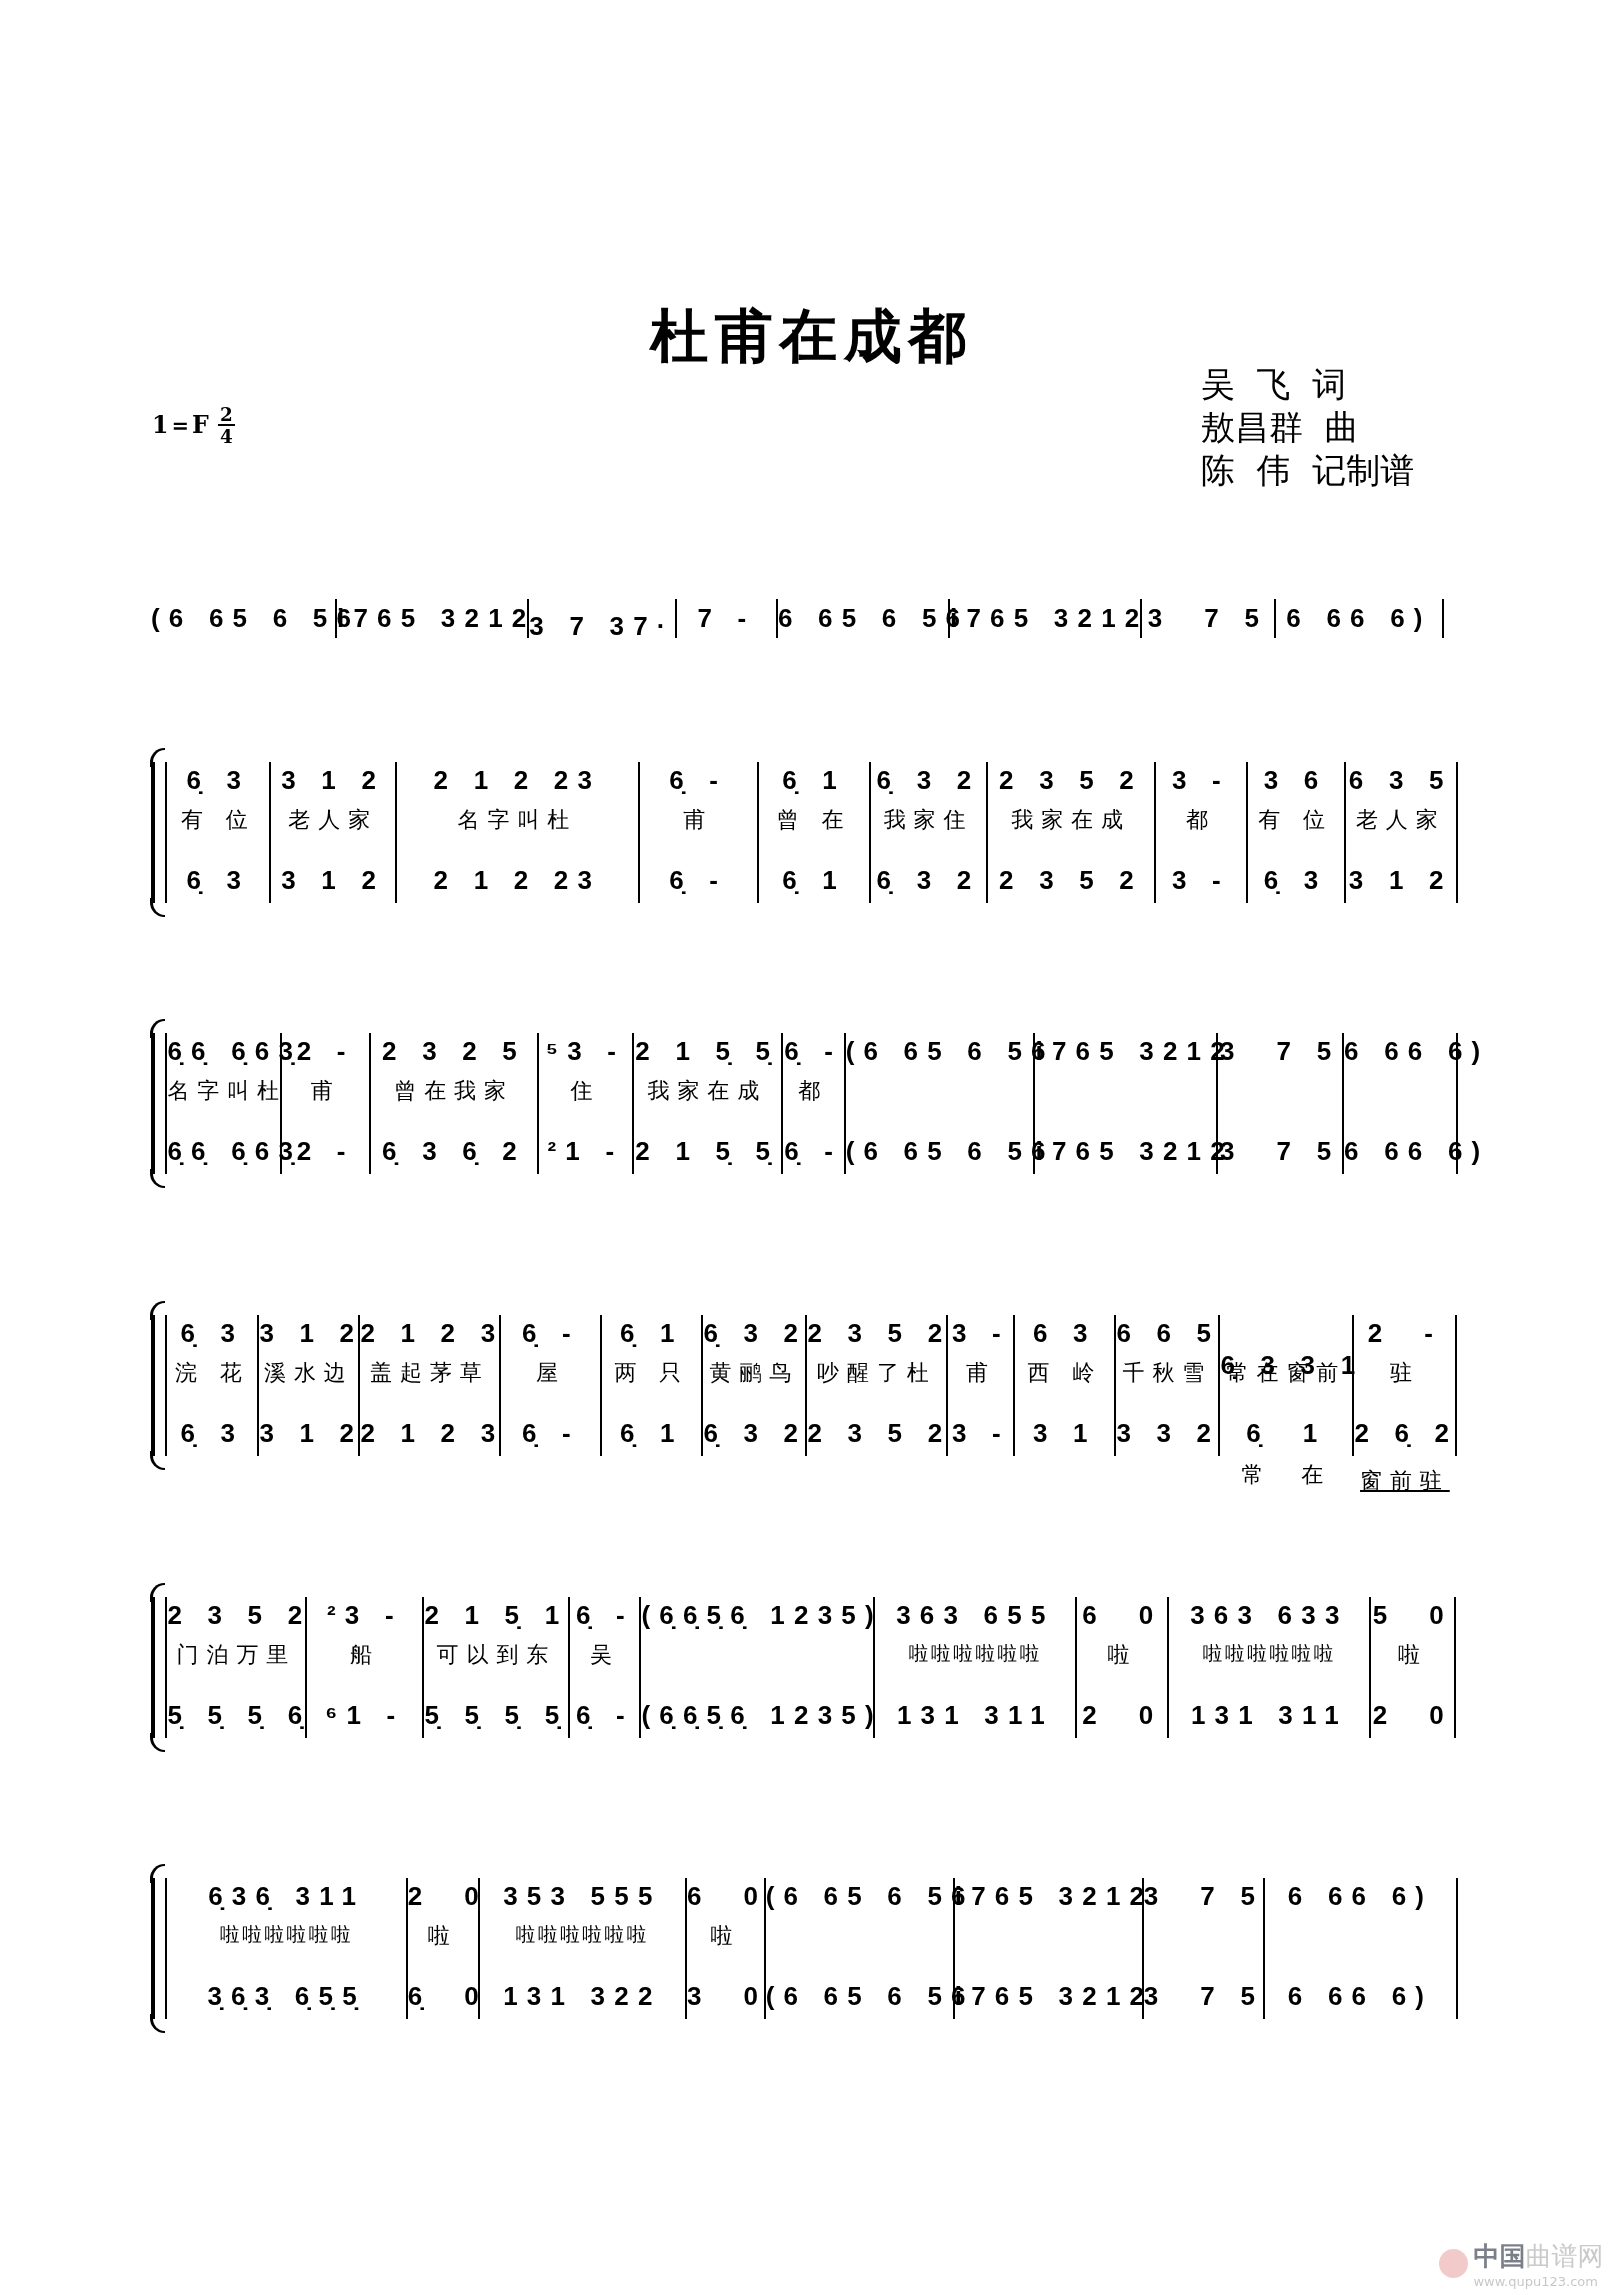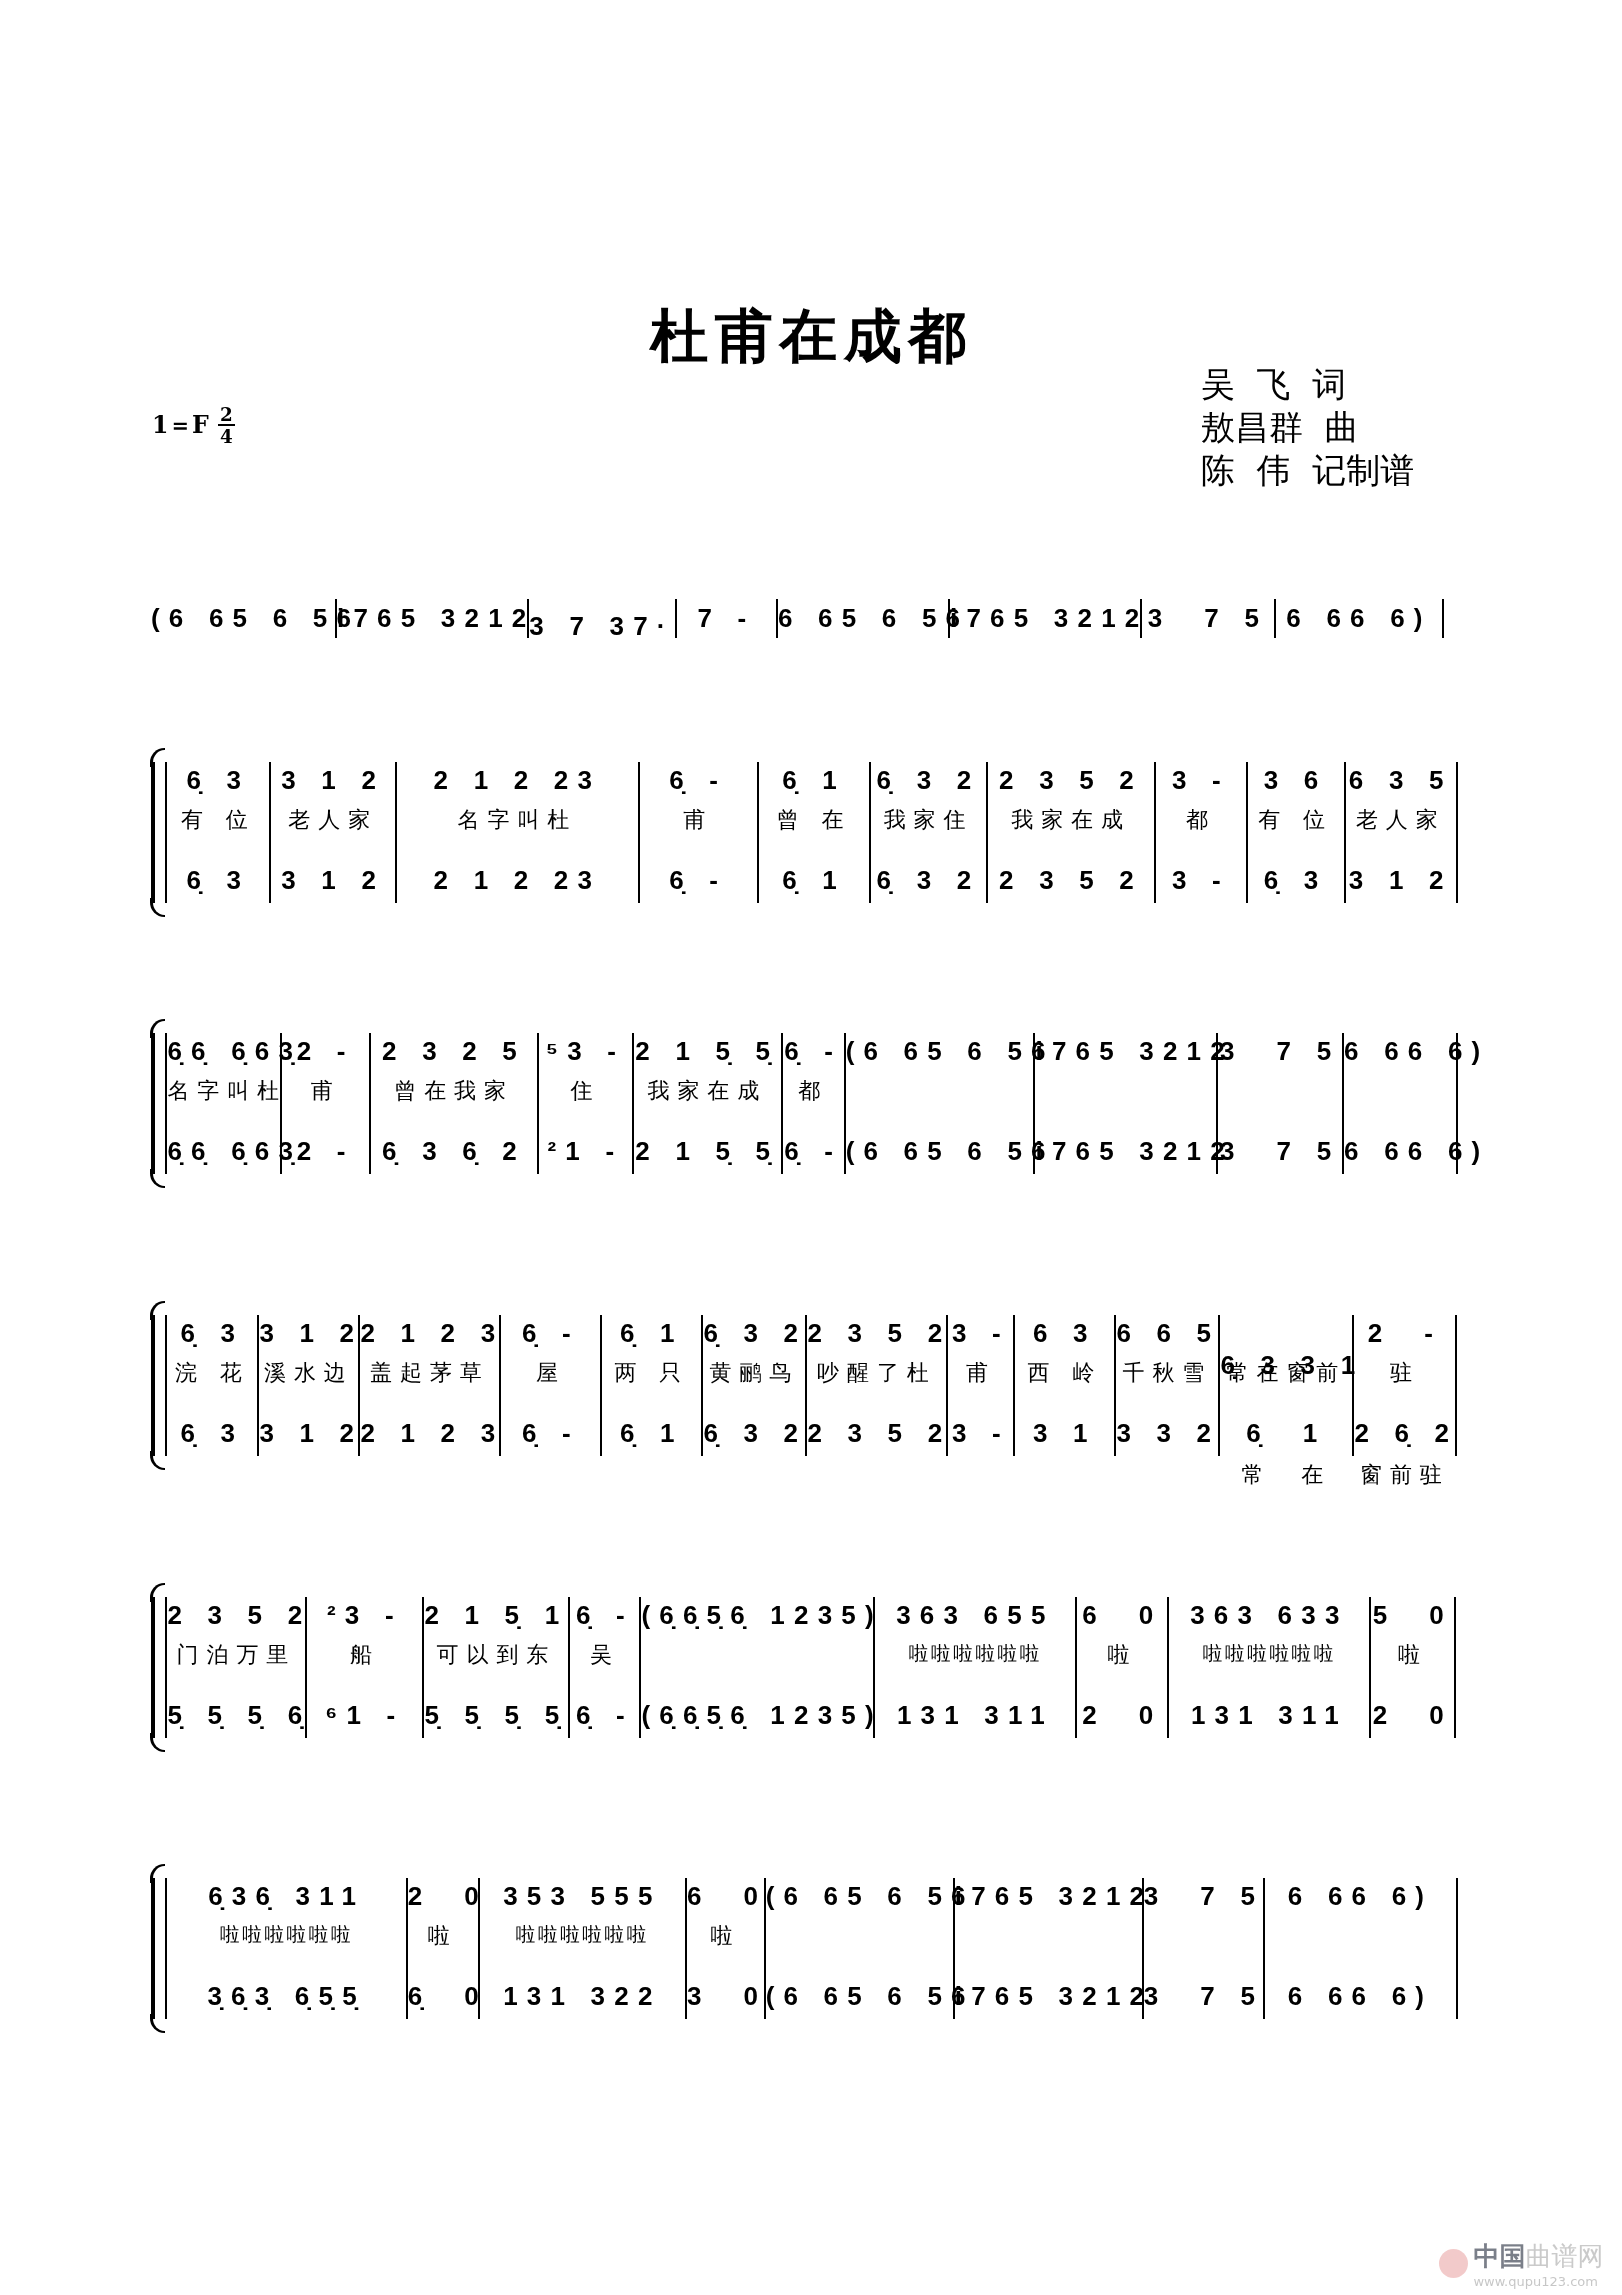--- a/index.html
+++ b/index.html
@@ -256,21 +256,21 @@
       <div class="col" style="width: 134px;">
         <div class="cell notes" style="top: 2.6px; margin-top: 32px;">6̣ 3 3 1</div>
         <div class="cell lyr" style="top: 43px;">常在窗前</div>
         <div class="cell notes" style="top: 103px;">6̣  1</div>
         <div class="cell lyr" style="top: 145px;">常  在</div>
       </div>
       <div class="col" style="width: 103px;">
         <div class="cell notes" style="top: 2.6px;">2  -</div>
         <div class="cell lyr" style="top: 43px;">驻</div>
         <div class="cell notes" style="top: 103px;">2 6̣ 2</div>
-        <div class="cell lyr" style="top: 145px;">窗前驻</div>
+        <div class="cell lyr" style="top: 151px; text-decoration: underline;">窗前驻</div>
       </div>
     </div>
 </div>
 
 <div class="system" style="top:1597px;height:141px;">
   <div class="bracket"></div>
   <div class="grid" id="sys4" style="left:14.4px;">
       <div class="col first" style="width: 142px;">
         <div class="cell notes" style="top: 2.6px;">2 3 5 2</div>
         <div class="cell lyr" style="top: 43px;">门泊万里</div>

